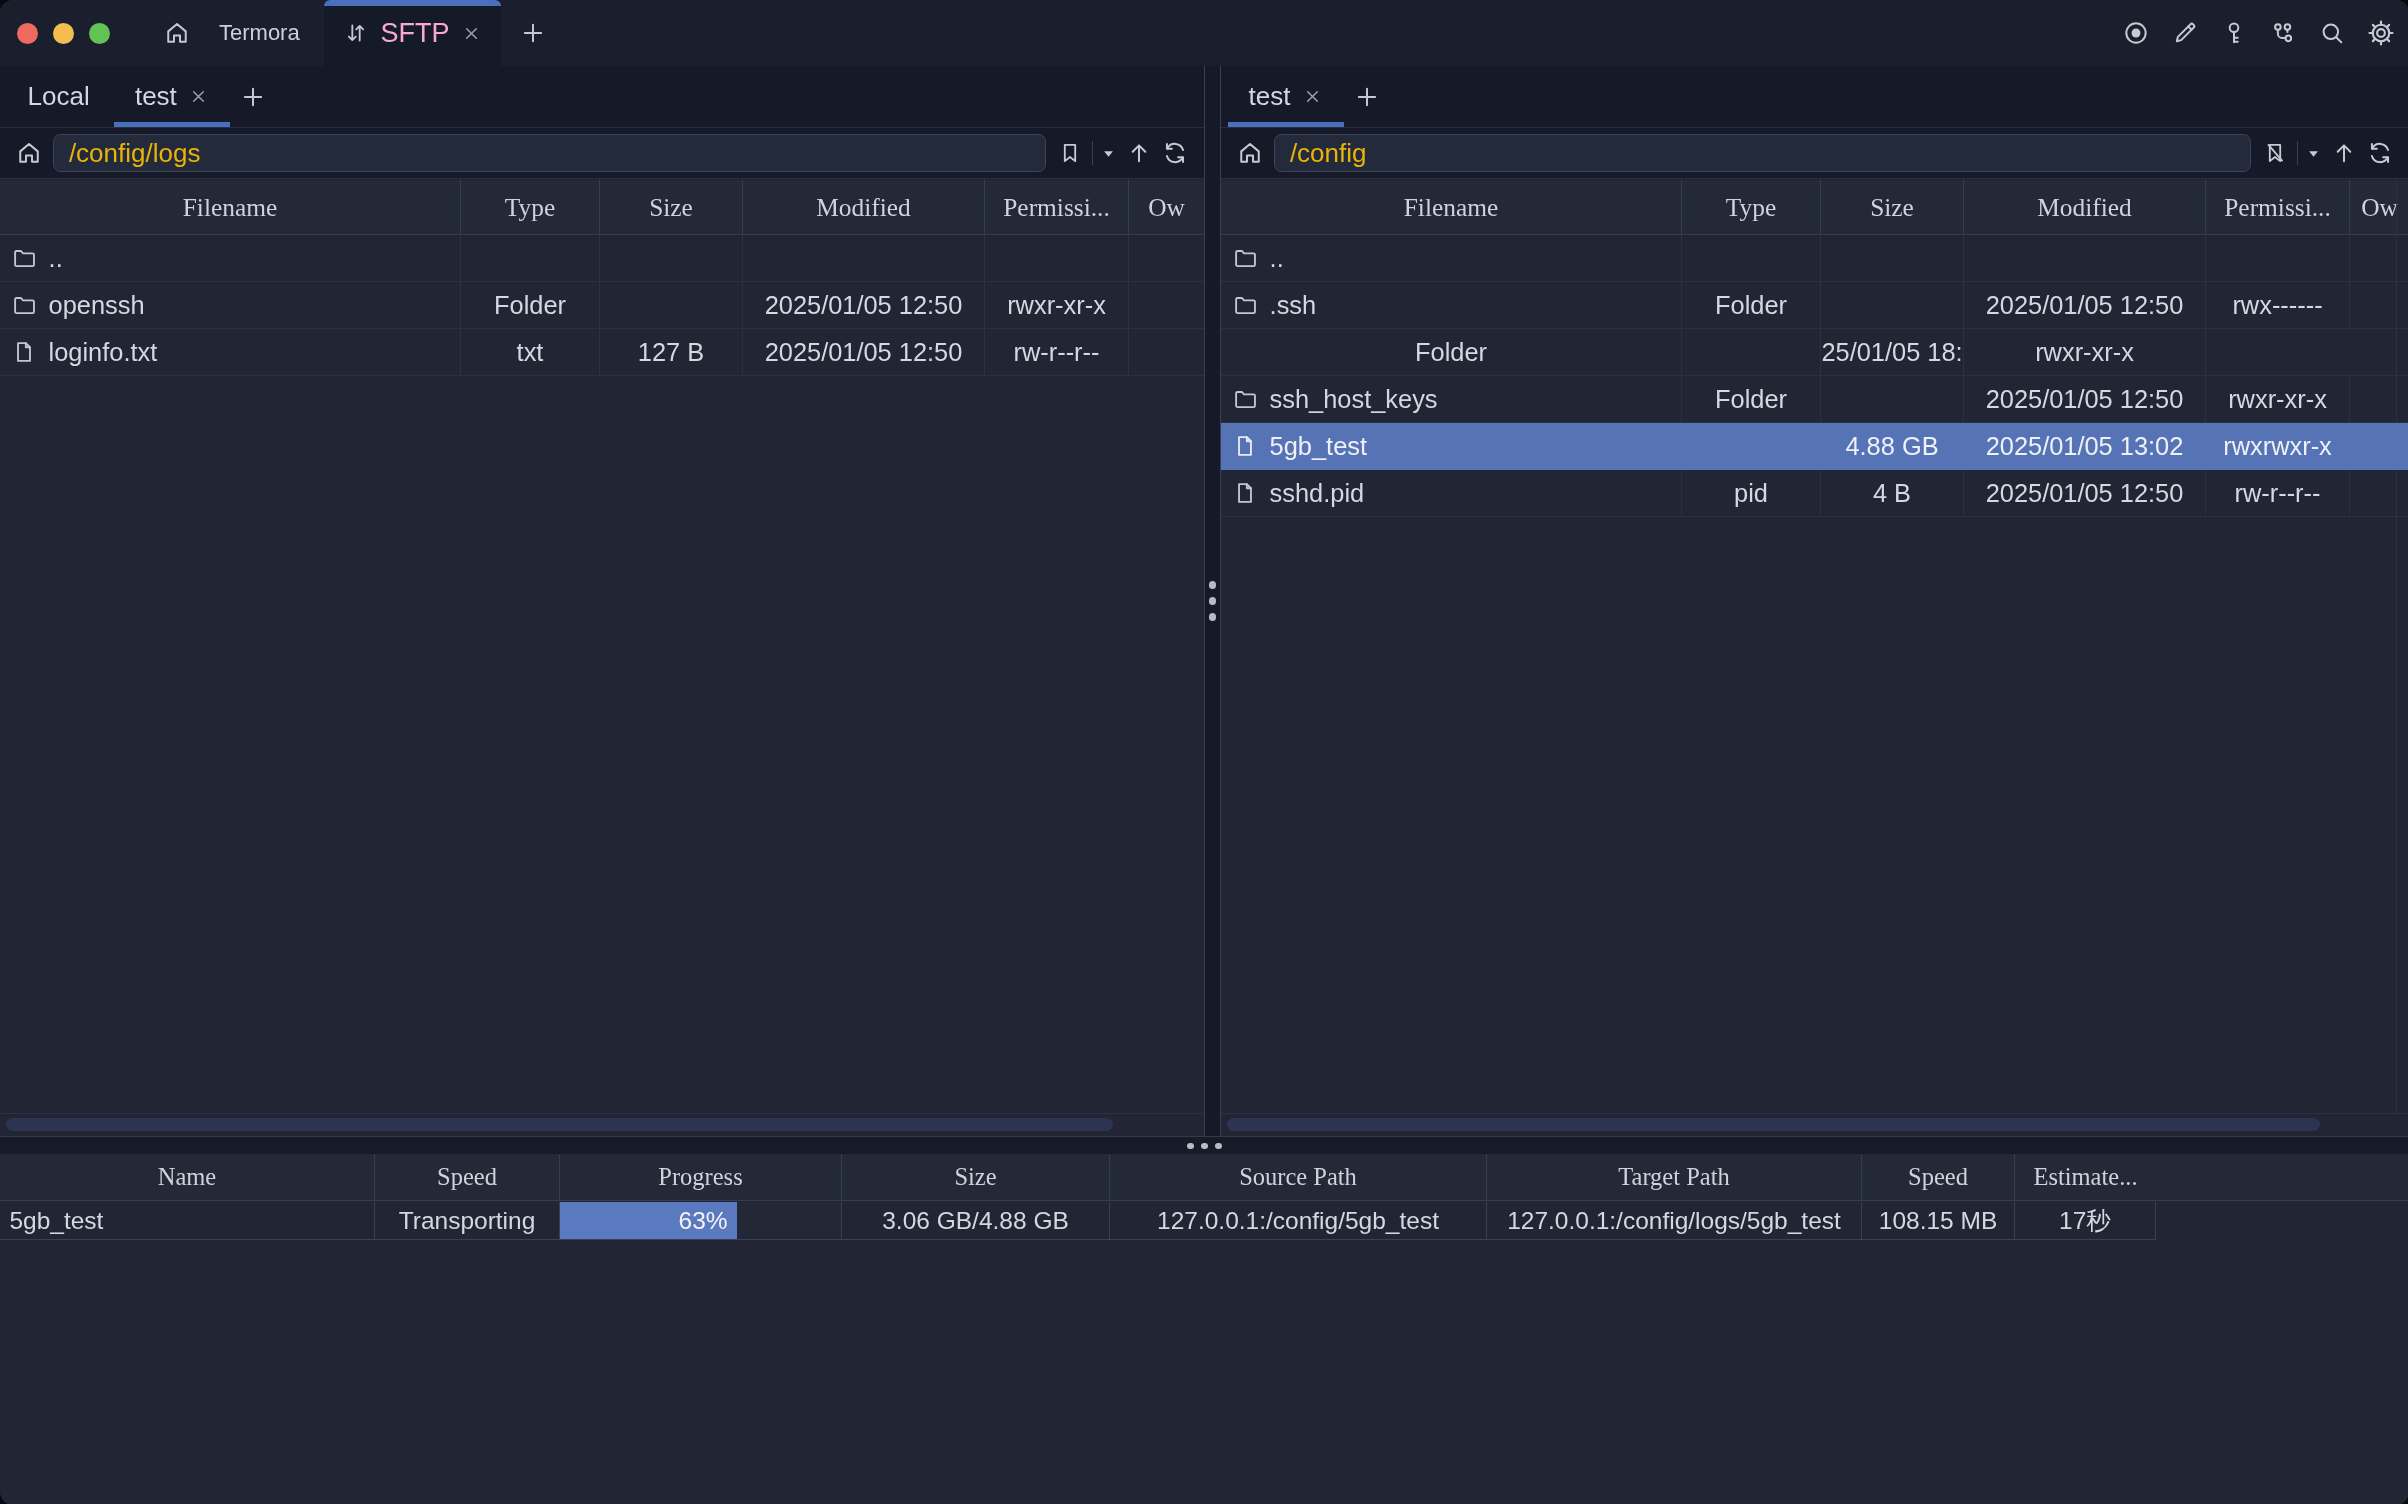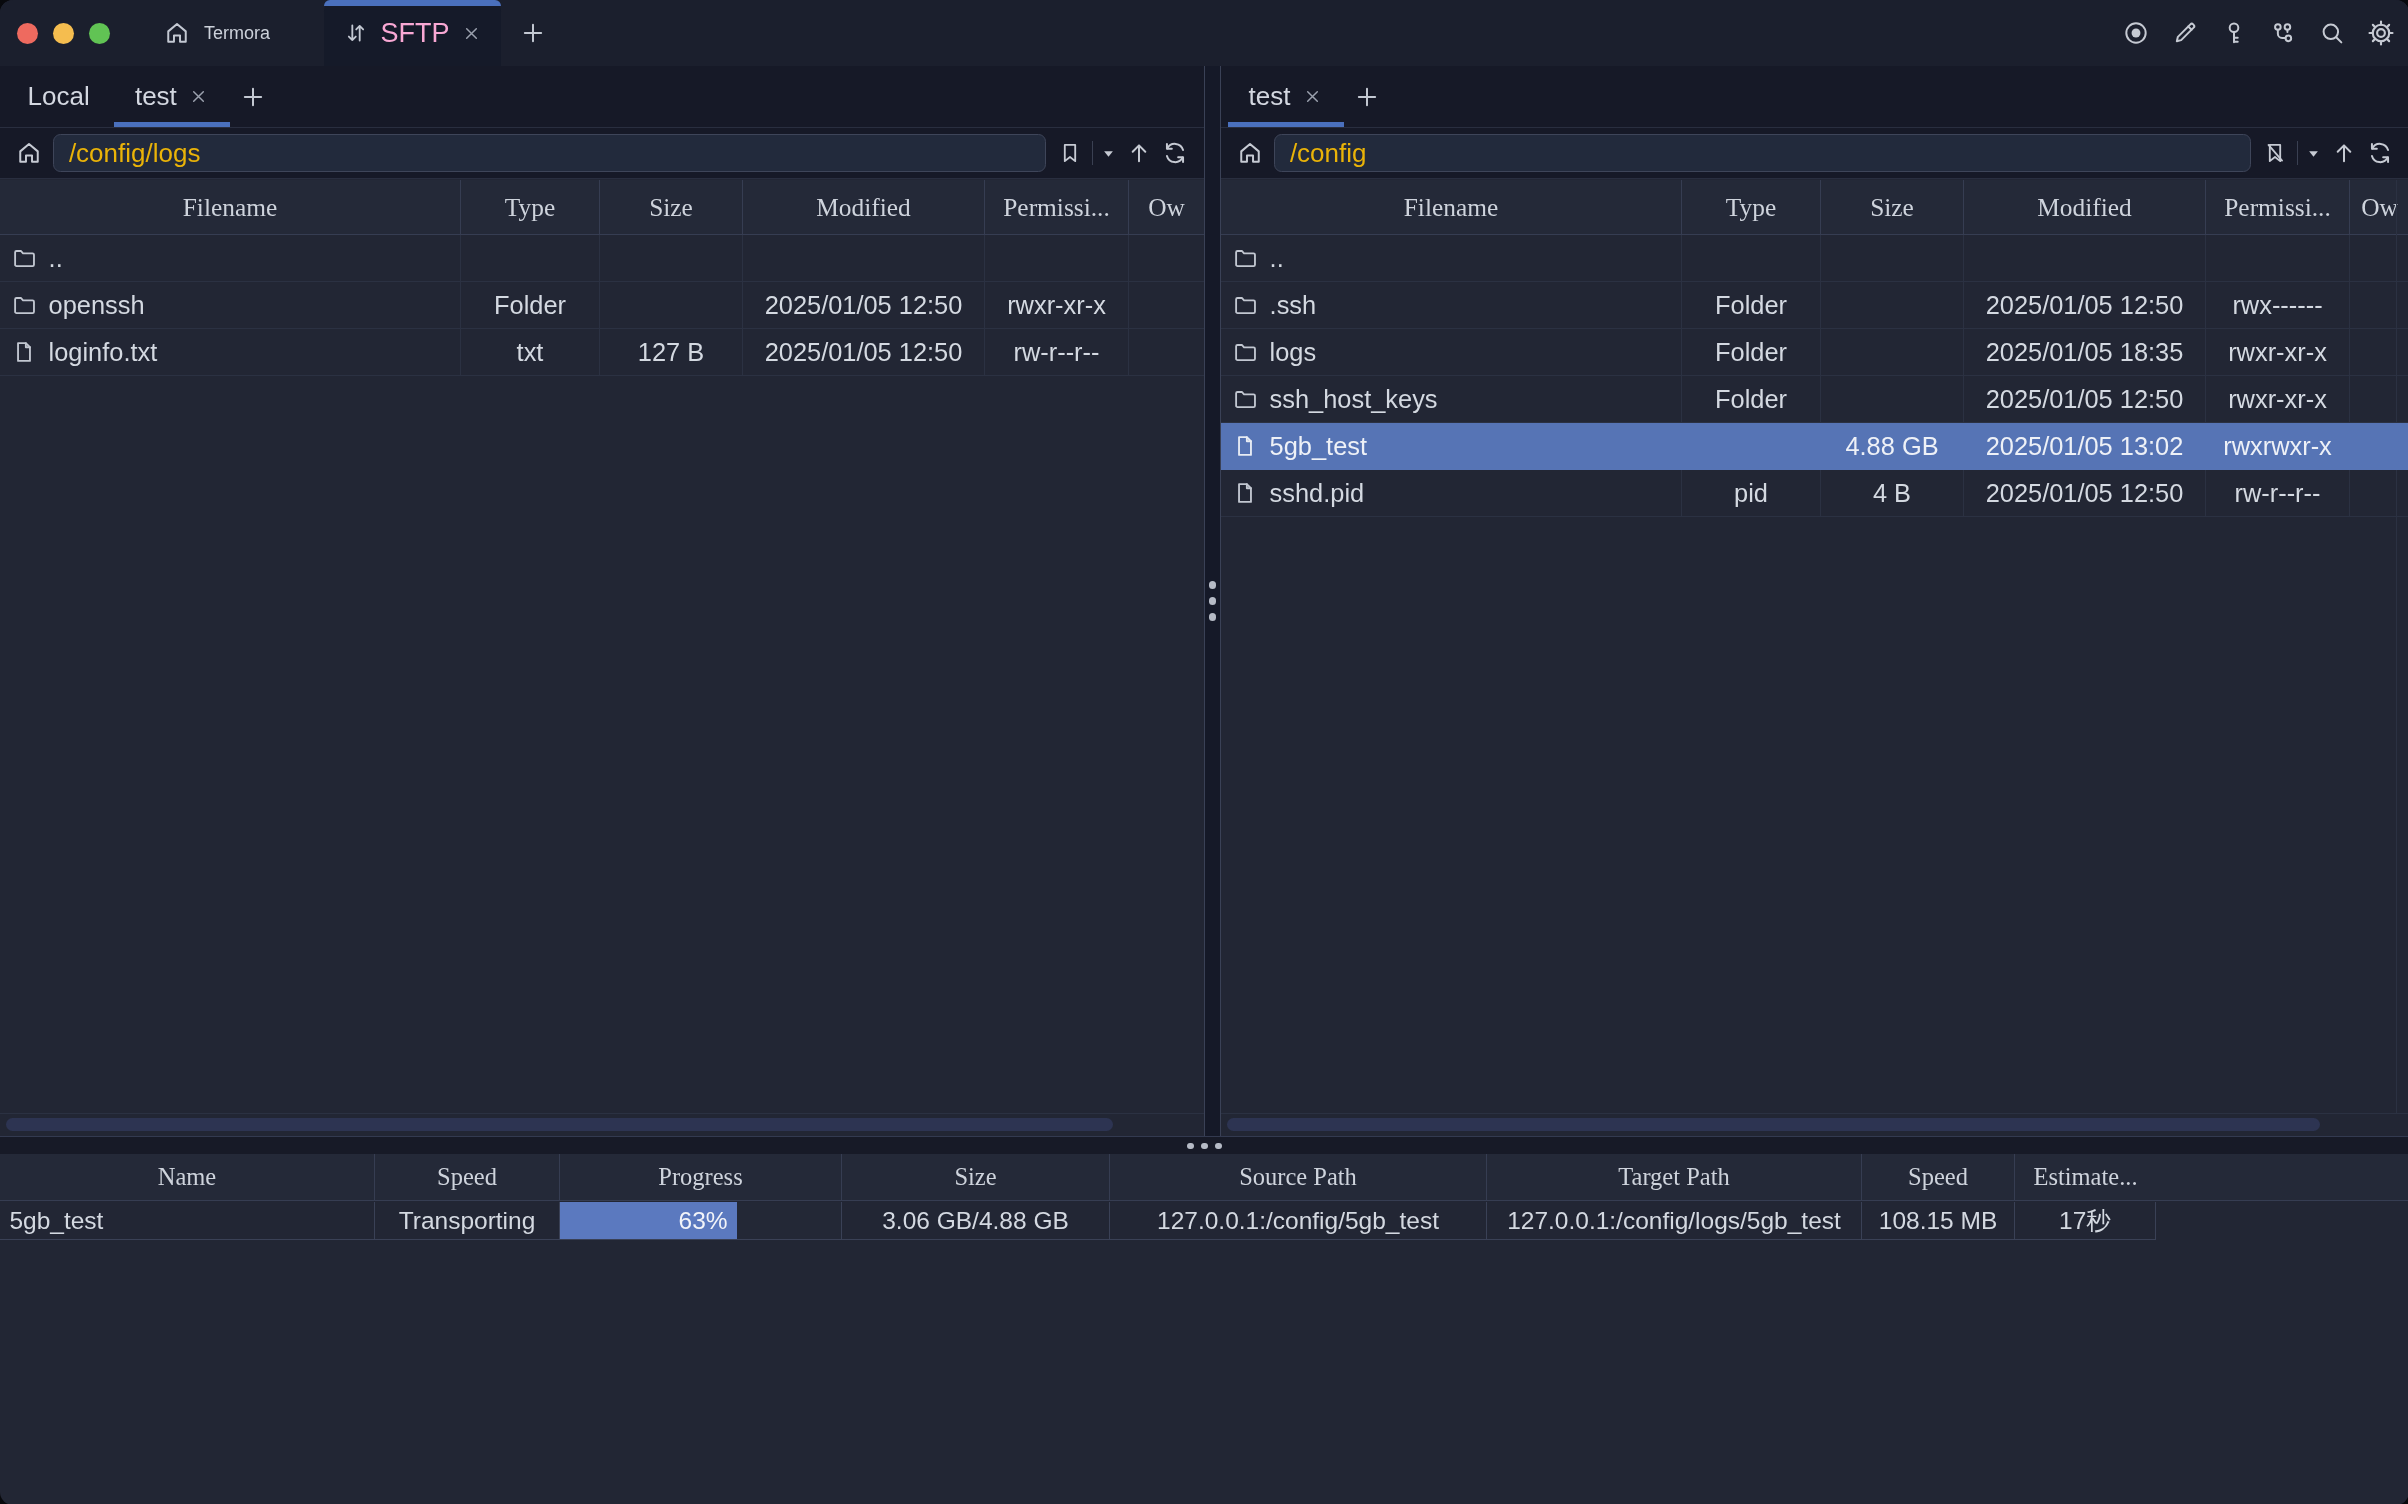--- a/index.html
+++ b/index.html
@@ -8,21 +8,21 @@
           --accent:#4a70bd; --sel:#5674b5; --progress:#5b79bf;
           --fcols:461px 139px 143px 242px 144px 1fr;
           --xcols:375px 185px 282px 268px 377px 375px 153px 141px 1fr;}
   svg{display:block;}
 
   
   .titlebar{position:absolute;top:0;left:0;right:0;height:66px;background:#1b1f2d;display:flex;align-items:center;}
   .lights{display:flex;gap:15px;margin-left:17px;}
   .light{width:21px;height:21px;border-radius:50%;}
   .light.r{background:#ee6a5f;} .light.y{background:#f5bd4f;} .light.g{background:#61c354;}
-  .app-tab{display:flex;align-items:center;gap:13px;margin-left:53px;color:#ccd1da;font-size:18px;}
+  .app-tab{display:flex;align-items:center;gap:28px;margin-left:53px;color:#ccd1da;font-size:22px;}
   .app-tab .ic{color:#c3c8d2;}
   .main-tab{position:absolute;left:324px;top:0;width:177px;height:66px;background:#151a29;border-radius:11.3px 11.3px 0 0;
             display:flex;align-items:center;justify-content:center;gap:11.3px;color:#f9a8d4;font-size:27px;}
   .main-tab::before{content:"";position:absolute;top:0;left:0;right:0;height:5.6px;background:var(--accent);border-radius:7.5px 7.5px 0 0;}
   .main-tab .ic{color:#c3c8d2;} .main-tab .x{color:#9ba1ae;}
   .new-main-tab{position:absolute;left:514px;top:14px;width:38px;height:38px;display:flex;align-items:center;justify-content:center;color:#c3c8d2;background:none;border:none;padding:0;}
   .actions{margin-left:auto;display:flex;gap:15px;margin-right:11.3px;}
   .abtn{width:34px;height:34px;display:flex;align-items:center;justify-content:center;color:#c6cad3;background:none;border:none;padding:0;}
 
   
@@ -409,28 +409,20 @@
                 </span>
                 <span>.ssh</span>
               </div>
               <div class="cell">Folder</div>
               <div class="cell"></div>
               <div class="cell">2025/01/05 12:50</div>
               <div class="cell">rwx------</div>
               <div class="cell"></div>
             </div>
             <div class="trow">
-              <div class="cell name">
-                <span class="fic">
-                  <svg width="26" height="26" viewBox="0 0 24 24" fill="none" stroke="currentColor" stroke-width="1.7" stroke-linecap="round" stroke-linejoin="round">
-                    <path d="M3.8 6.8c0-.7.6-1.3 1.3-1.3h4l2 2.2h8.8c.7 0 1.3.6 1.3 1.3v9.2c0 .7-.6 1.3-1.3 1.3H5.1c-.7 0-1.3-.6-1.3-1.3z"></path>
-                  </svg>
-                </span>
-                <span>logs</span>
-              </div>
               <div class="cell">Folder</div>
               <div class="cell"></div>
               <div class="cell">2025/01/05 18:35</div>
               <div class="cell">rwxr-xr-x</div>
               <div class="cell"></div>
             </div>
             <div class="trow">
               <div class="cell name">
                 <span class="fic">
                   <svg width="26" height="26" viewBox="0 0 24 24" fill="none" stroke="currentColor" stroke-width="1.7" stroke-linecap="round" stroke-linejoin="round">

